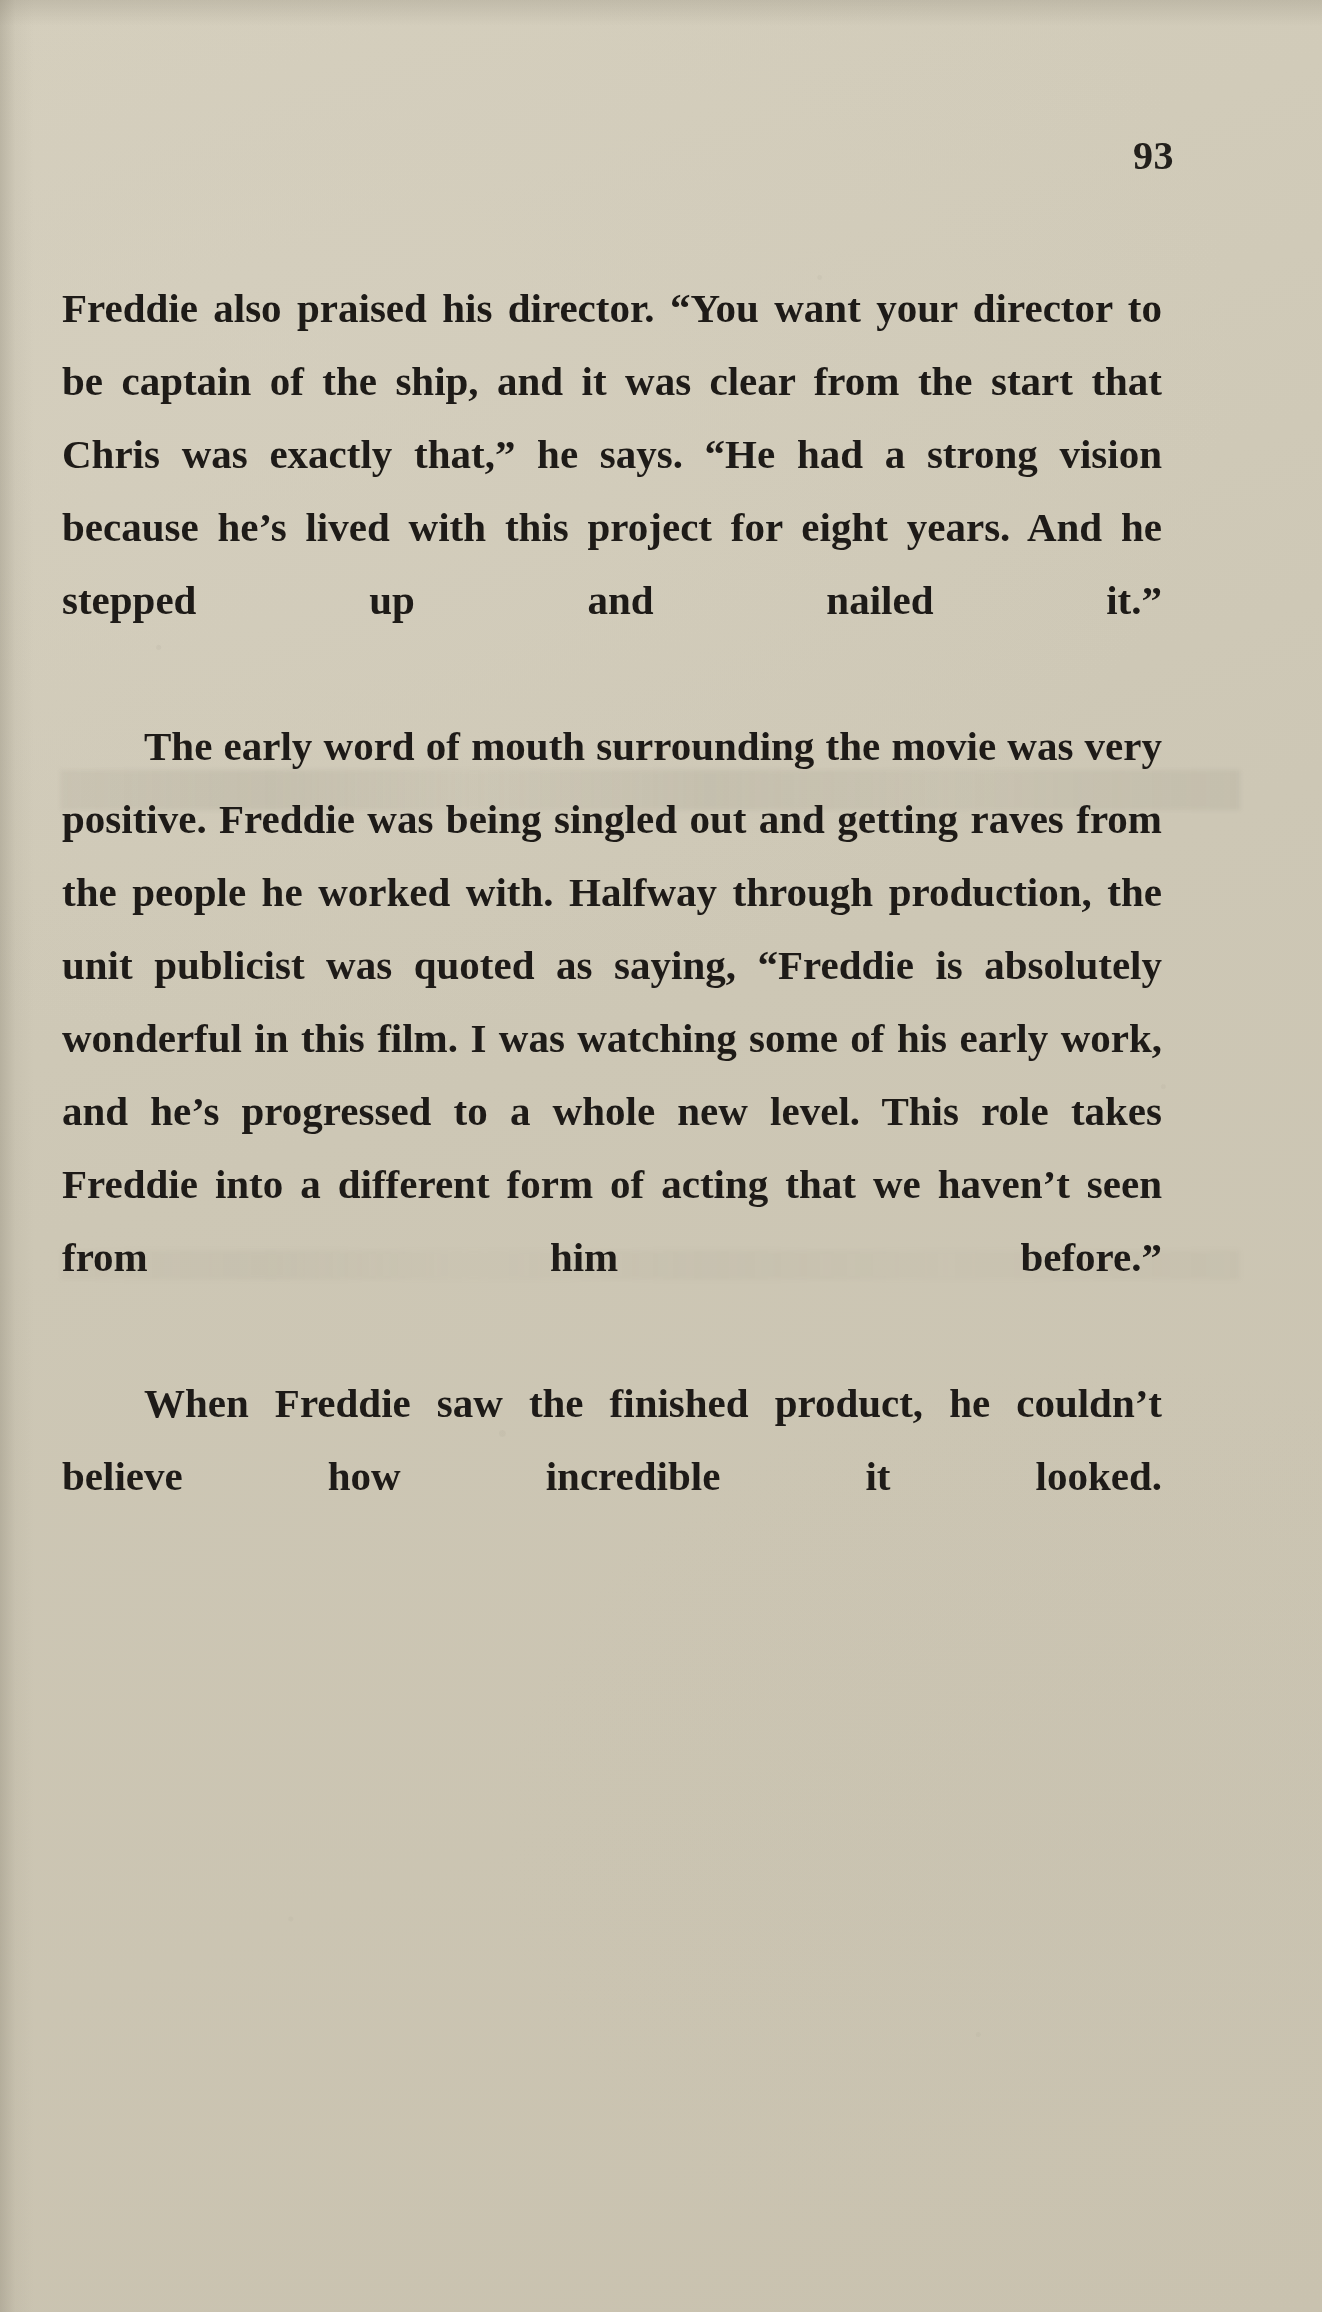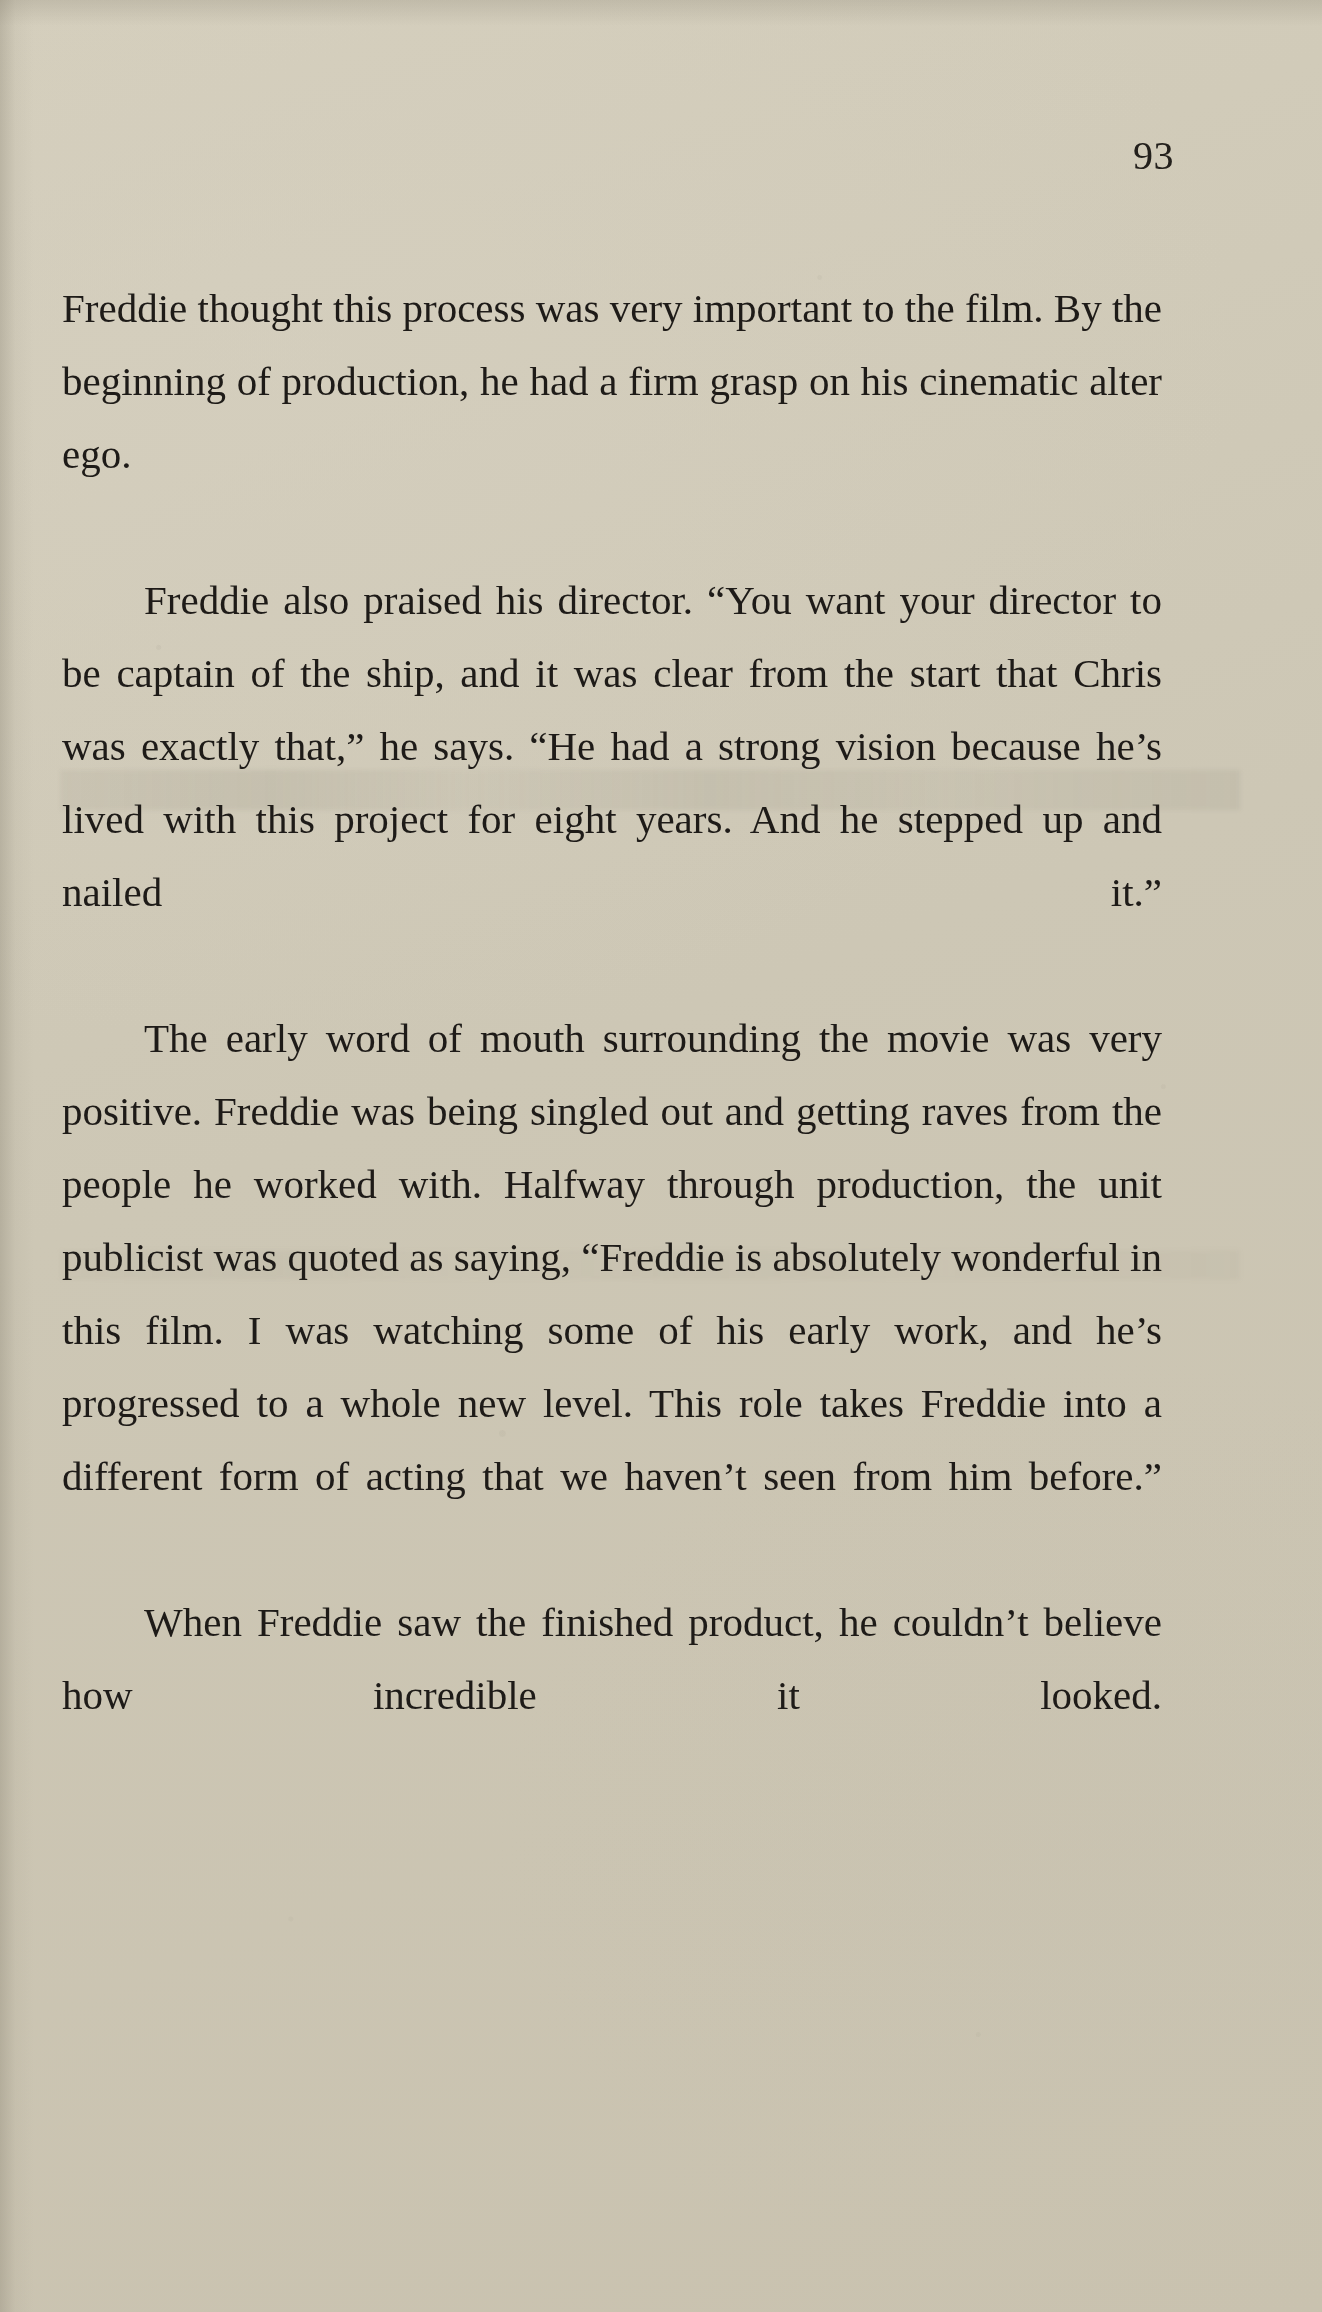--- a/index.html
+++ b/index.html
@@ -15,20 +15,21 @@
   }
   .page {
     position: relative;
     width: 1322px;
     height: 2312px;
     background:
       radial-gradient(ellipse 1400px 1000px at 20% 15%, rgba(214,208,192,0.55) 0%, rgba(205,199,183,0) 70%),
       radial-gradient(ellipse 900px 700px at 85% 80%, rgba(200,194,176,0.45) 0%, rgba(200,194,176,0) 70%),
       linear-gradient(160deg, #d4cebc 0%, #cdc7b5 45%, #c9c2af 100%);
     box-sizing: border-box;
+    font-weight: bold;
   }
   
   .grain {
     position: absolute;
     inset: 0;
     pointer-events: none;
     background-image:
       radial-gradient(circle at 12% 28%, rgba(150,145,130,0.13) 0 2px, transparent 3px),
       radial-gradient(circle at 62% 12%, rgba(150,145,130,0.10) 0 2px, transparent 3px),
       radial-gradient(circle at 38% 62%, rgba(160,152,136,0.12) 0 3px, transparent 4px),
@@ -120,19 +121,18 @@
 
   <div class="edge-top"></div>
   <div class="edge-left"></div>
   <div class="grain"></div>
   <div class="showthrough"></div>
   <div class="showthrough b"></div>
 
   <div class="folio">93</div>
 
   <div class="textblock">
-    <p>Freddie thought this process was very important to the film. By the beginning of production, he had a firm grasp on his cinematic alter ego.</p>
     <p>Freddie also praised his director. “You want your director to be captain of the ship, and it was clear from the start that Chris was exactly that,” he says. “He had a strong vision because he’s lived with this project for eight years. And he stepped up and nailed it.”</p>
     <p>The early word of mouth surrounding the movie was very positive. Freddie was being singled out and getting raves from the people he worked with. Halfway through production, the unit publicist was quoted as saying, “Freddie is absolutely wonderful in this film. I was watching some of his early work, and he’s progressed to a whole new level. This role takes Freddie into a different form of acting that we haven’t seen from him before.”</p>
     <p>When Freddie saw the finished product, he couldn’t believe how incredible it looked.</p>
   </div>
 
 </div>
 
 </body></html>

